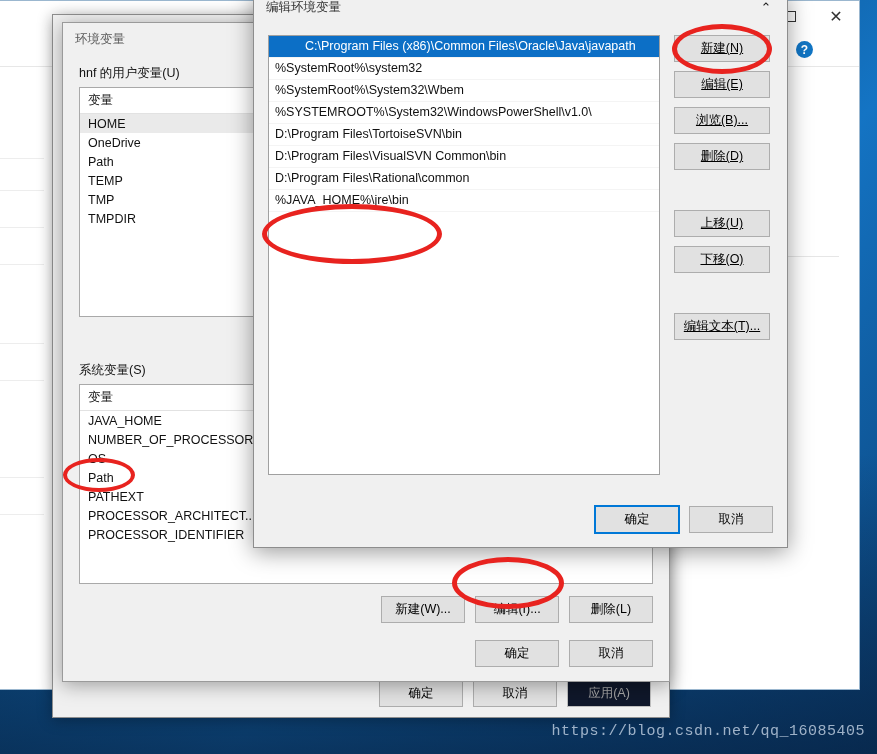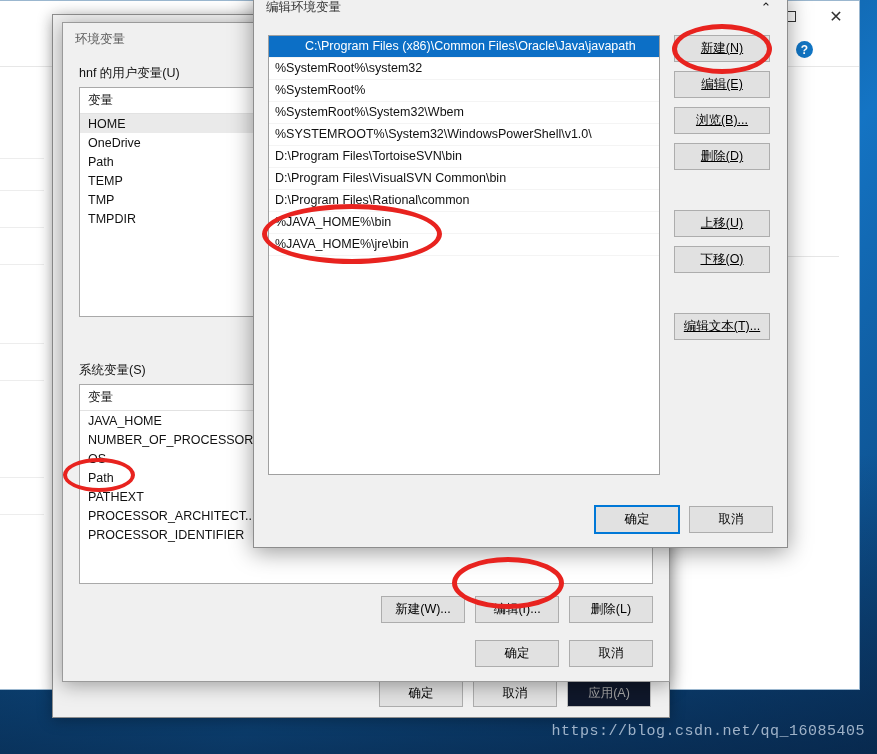--- a/index.html
+++ b/index.html
@@ -306,27 +306,25 @@
 <div id="editdlg">
   <div id="editdlg-title">
     <span>编辑环境变量</span>
     <span id="editdlg-close">⌃</span>
   </div>
 
   <div id="edit-body">
     <div id="edit-listbox">
       <div class="edit-row sel">C:\Program Files (x86)\Common Files\Oracle\Java\javapath</div>
       <div class="edit-row">%SystemRoot%\system32</div>
-      <div class="edit-row">%SystemRoot%</div>
       <div class="edit-row">%SystemRoot%\System32\Wbem</div>
       <div class="edit-row">%SYSTEMROOT%\System32\WindowsPowerShell\v1.0\</div>
       <div class="edit-row">D:\Program Files\TortoiseSVN\bin</div>
       <div class="edit-row">D:\Program Files\VisualSVN Common\bin</div>
       <div class="edit-row">D:\Program Files\Rational\common</div>
-      <div class="edit-row">%JAVA_HOME%\bin</div>
       <div class="edit-row">%JAVA_HOME%\jre\bin</div>
     </div>
 
     <div id="edit-sidebtns">
       <div class="wbtn">新建(N)</div>
       <div class="wbtn">编辑(E)</div>
       <div class="wbtn">浏览(B)...</div>
       <div class="wbtn">删除(D)</div>
       <div class="gap-lg"></div>
       <div class="wbtn">上移(U)</div>

